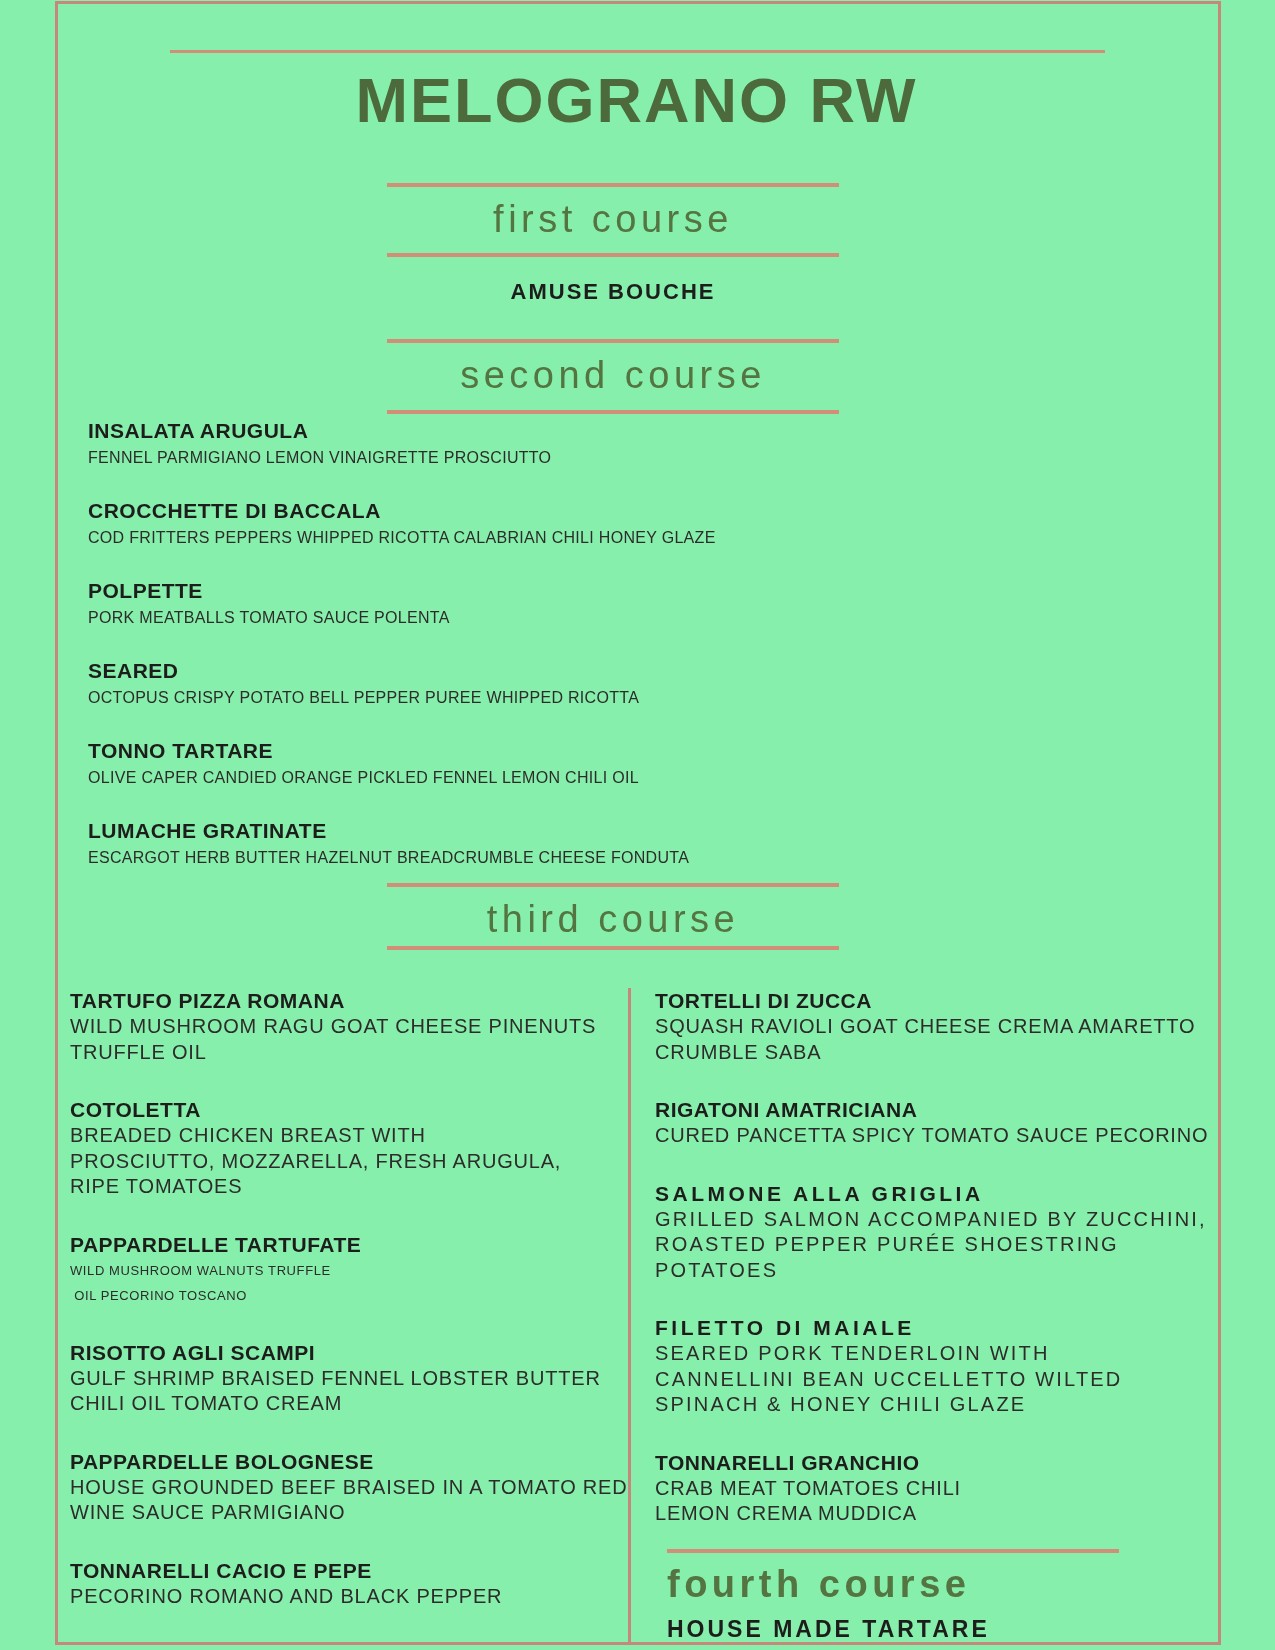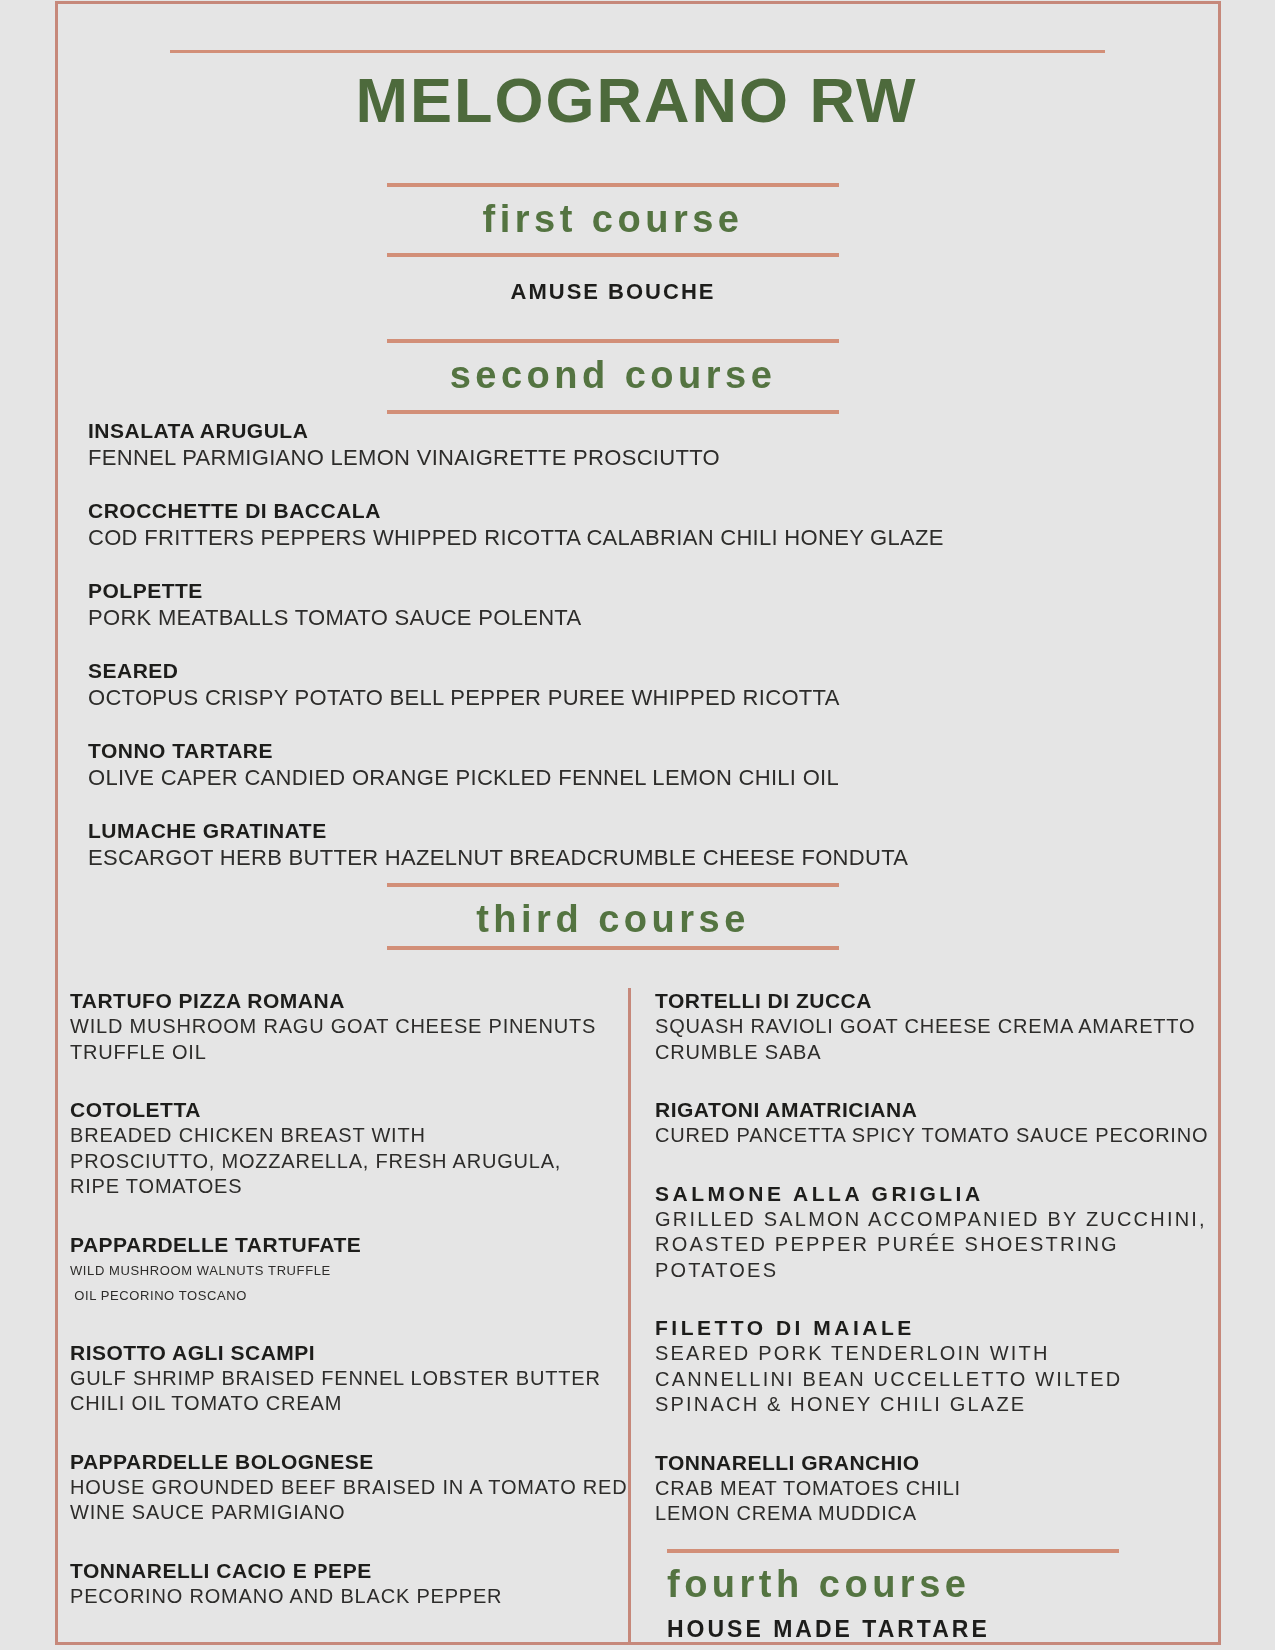--- a/index.html
+++ b/index.html
@@ -5,54 +5,54 @@
   :root{
     --accent-border:#c6887a;
     --accent-rule:#d28f78;
     --green-title:#4d6a3c;
     --green-header:#547441;
     --text-dark:#1d1d1b;
     --text-body:#2d2c2a;
   }
   html,body{margin:0;padding:0;background:#fff;}
   .page{
-    position:relative;width:1275px;height:1650px;background:#e5e5e5;
+    position:relative;width:1275px;height:1650px;background:#86efac;
     font-family:"Liberation Sans",sans-serif;overflow:hidden;
   }
   .frame{
     position:absolute;left:55px;top:1px;width:1160px;height:1638px;
     border:3px solid var(--accent-border);
   }
   .rule{position:absolute;background:var(--accent-rule);}
   .top-rule{left:170px;top:50px;width:935px;height:3px;}
   .sec{left:387px;width:452px;height:4px;}
   .r1{top:183px;}  .r2{top:253px;}
   .r3{top:339px;}  .r4{top:410px;}
   .r5{top:883px;}  .r6{top:946px;}
   .title{
     position:absolute;left:55px;top:64px;width:1163px;margin:0;
     text-align:center;font-size:63px;font-weight:800;letter-spacing:2px;
     color:var(--green-title);
   }
   .course-label{
     position:absolute;left:387px;width:452px;text-align:center;
-    font-size:38px;line-height:44px;font-weight:700;letter-spacing:4.5px;
+    font-size:38px;line-height:44px;font-weight:400;letter-spacing:4.5px;
     color:var(--green-header);
   }
   .l1{top:197px;} .l2{top:353px;} .l3{top:897px;}
   .amuse{
     position:absolute;left:387px;top:279px;width:452px;text-align:center;
     font-size:22px;font-weight:700;letter-spacing:2px;color:var(--text-dark);
   }
   .dish-name{font-weight:700;letter-spacing:0.5px;color:var(--text-dark);}
   .dish-desc{font-weight:400;color:var(--text-body);white-space:pre;}
   .second-list{position:absolute;left:88px;top:418px;width:1090px;}
   .second-list .dish{margin-bottom:27px;}
   .second-list .dish-name{font-size:21px;line-height:25px;margin-bottom:2px;}
-  .second-list .dish-desc{font-size:22px;line-height:26px;letter-spacing:0.3px;}
+  .second-list .dish-desc{font-size:16px;line-height:26px;letter-spacing:0.3px;}
   .columns{
     position:absolute;left:70px;top:988px;width:1105px;height:657px;display:flex;
   }
   .col-left{width:558px;flex:none;}
   .col-right{flex:1;border-left:3px solid var(--accent-border);padding-left:24px;}
   .columns .dish{margin-bottom:32px;}
   .columns .dish-name{font-size:21px;line-height:25px;margin-bottom:1px;}
   .columns .dish-desc{font-size:20px;line-height:25.5px;letter-spacing:0.8px;}
   .columns .dish.spaced .dish-name{letter-spacing:3.5px;}
   .columns .dish.spaced .dish-desc{letter-spacing:2.2px;}

